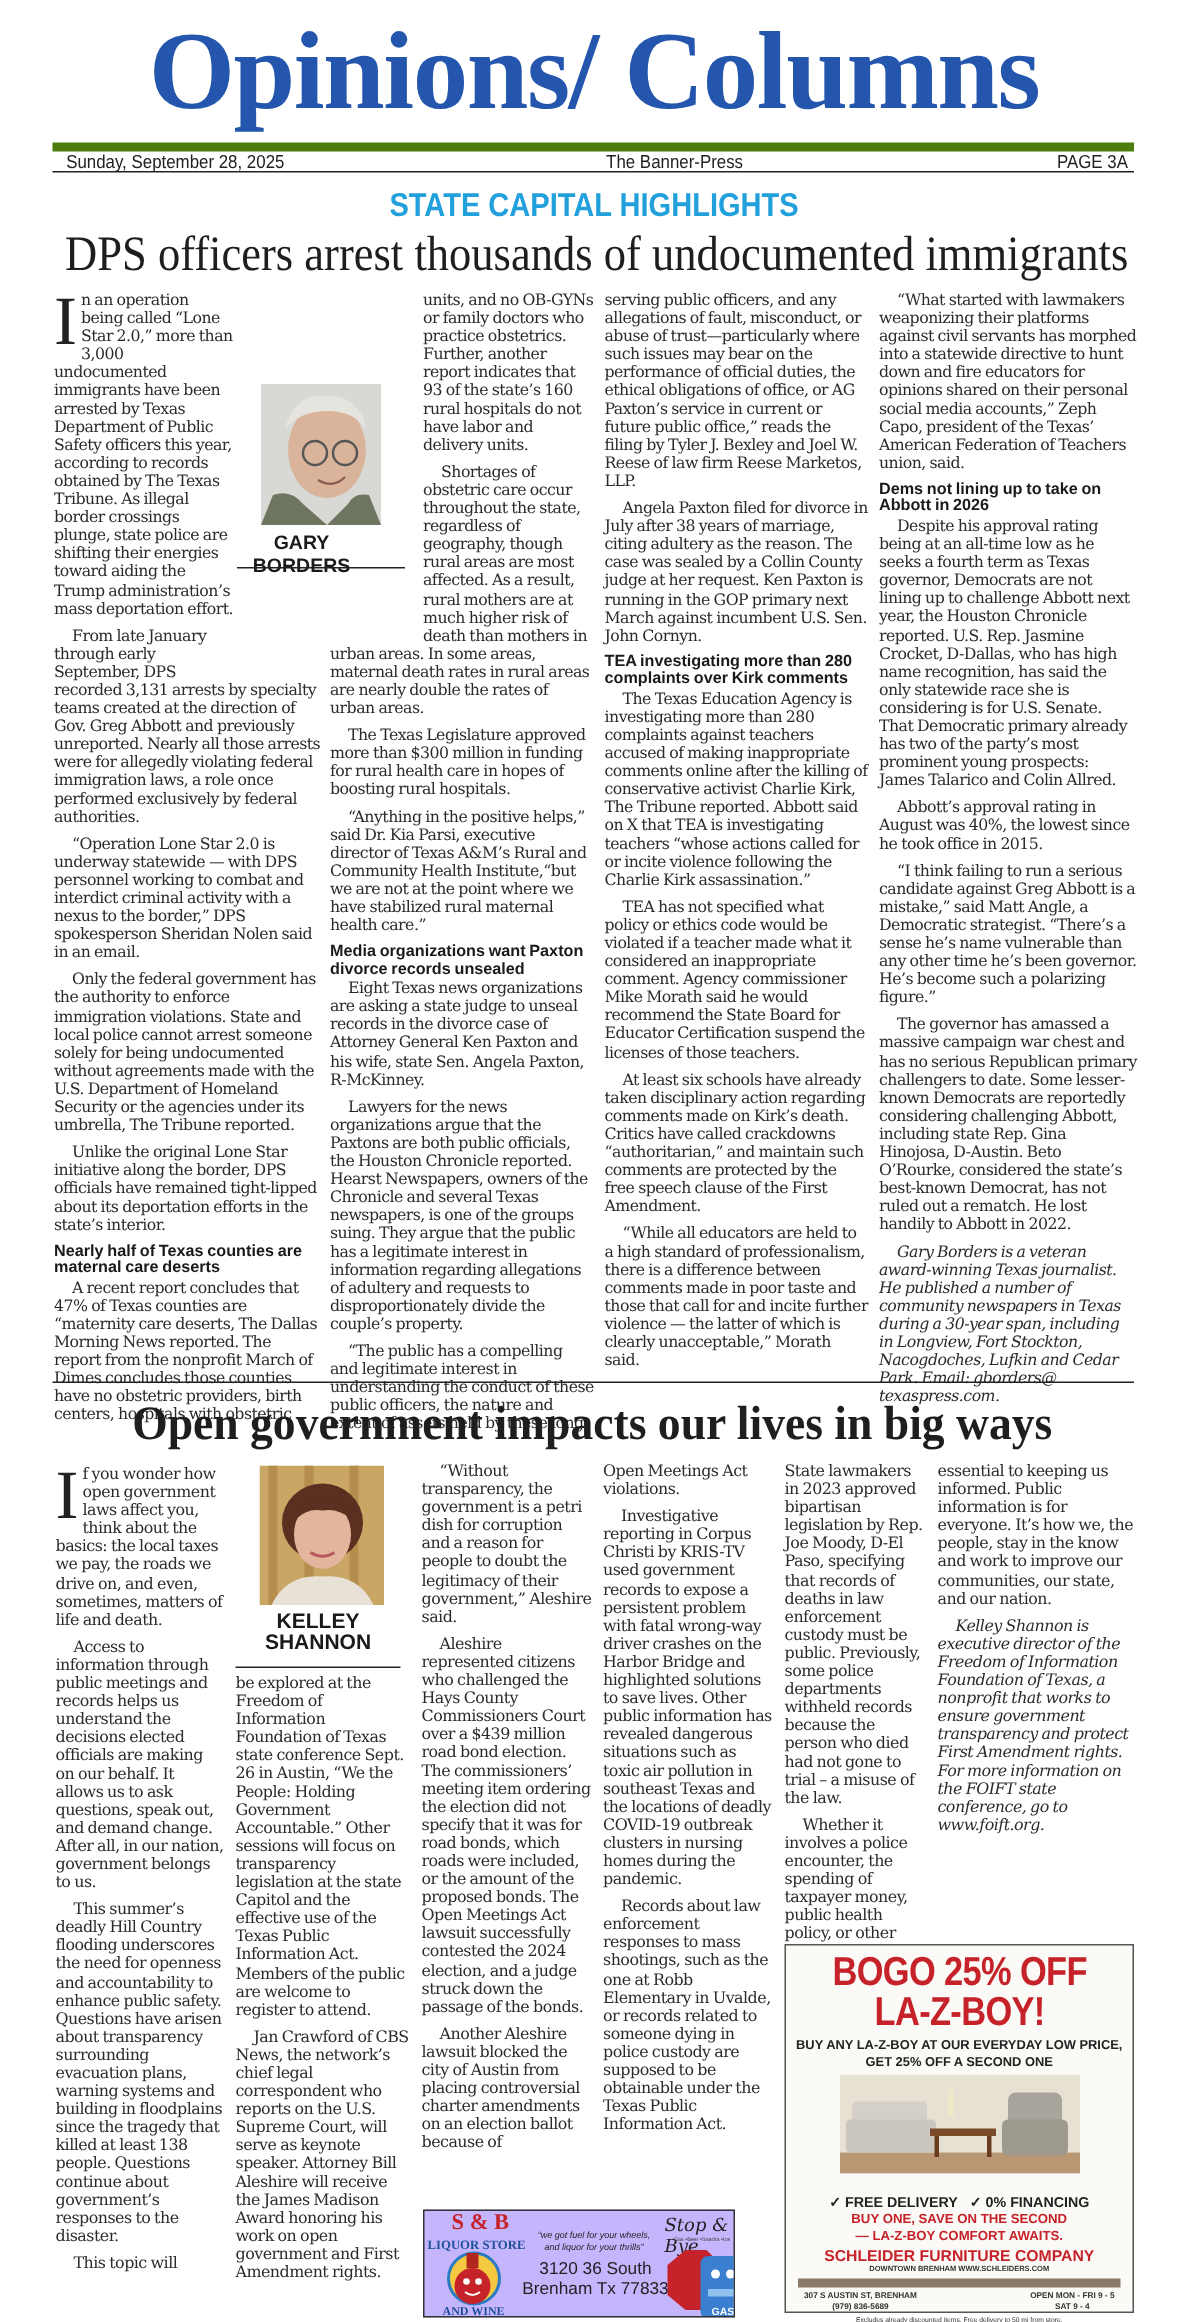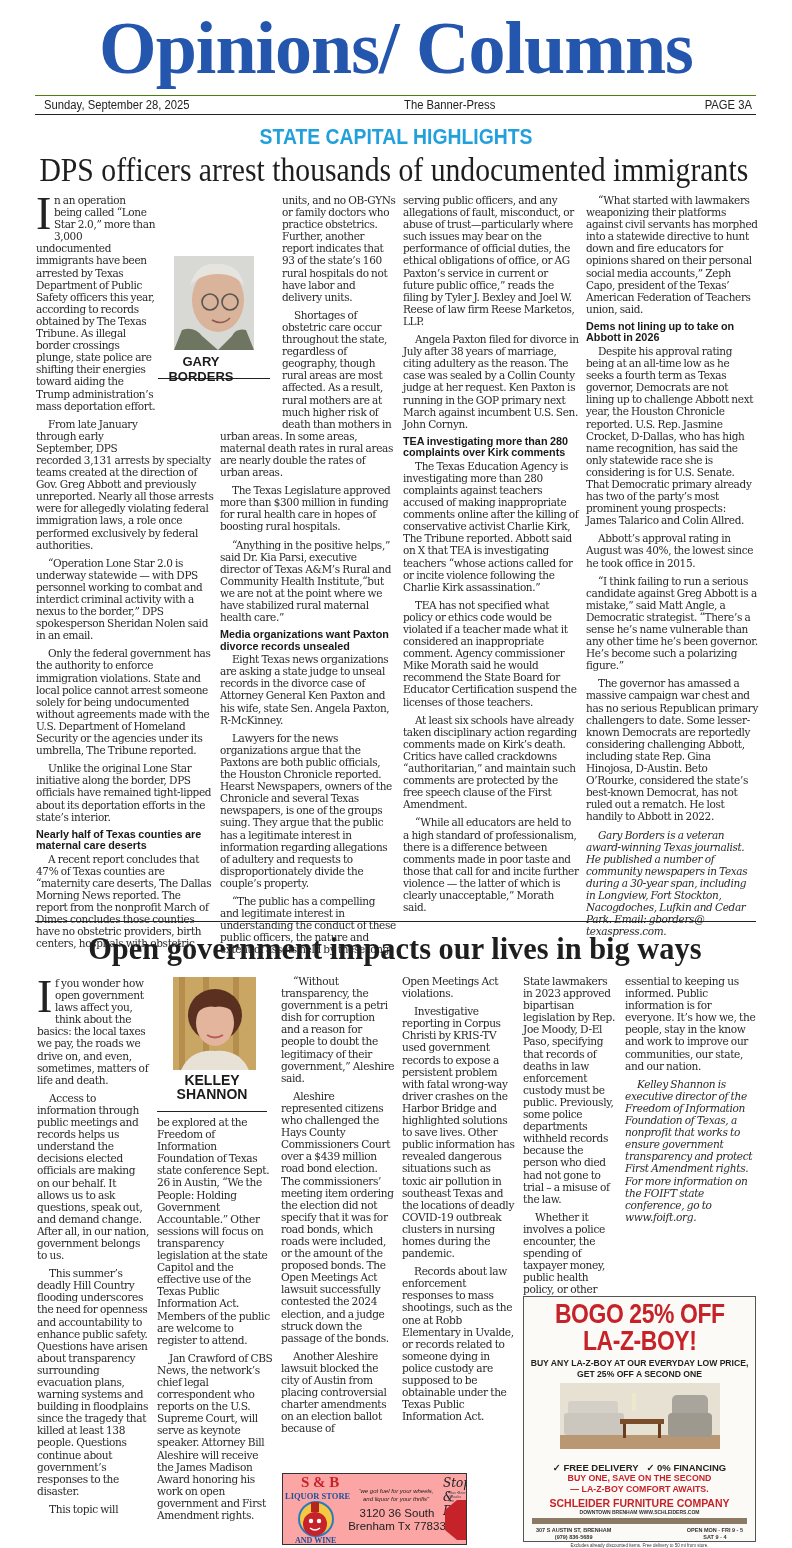--- a/index.html
+++ b/index.html
@@ -4,32 +4,32 @@
 <style>
   * { box-sizing: border-box; margin: 0; padding: 0; }
   html, body { width: 792px; height: 1548px; background: #ffffff; overflow: hidden; }
   body { font-family: "DejaVu Serif", serif; color: #1e1e1e; position: relative; }
 
   .masthead { position: absolute; left: 0; top: 8px; width: 792px; text-align: center;
     font-family: "Liberation Serif", serif; font-weight: bold; font-size: 74px; line-height: 80px;
     color: #2456ad; letter-spacing: -1px; }
 
   .folio { position: absolute; left: 35px; top: 95px; width: 721px; height: 20px;
-    border-top: 1px solid #4d7c0f; border-bottom: 1px solid #222;
+    border-top: 6px solid #4d7c0f; border-bottom: 1px solid #222;
     font-family: "Liberation Sans", sans-serif; font-size: 12.5px; line-height: 18px; color: #222;
     display: flex; justify-content: space-between; align-items: center; padding: 0 1px;
     transform-origin: left; }
   .folio span { transform: scaleX(0.9); display: inline-block; }
 
   .kicker { position: absolute; left: 0; top: 124px; width: 792px; text-align: center;
     font-family: "Liberation Sans", sans-serif; font-weight: bold; font-size: 22px; line-height: 26px;
     color: #22a0dc; letter-spacing: 0; }
   .kicker span { display: inline-block; transform: scaleX(0.88); }
 
-  .headline1 { position: absolute; left: 0; top: 150px; width: 792px; text-align: left;
+  .headline1 { position: absolute; left: 0; top: 150px; width: 792px; text-align: right;
     font-family: "Liberation Serif", serif; font-size: 33px; line-height: 40px; color: #1e1e1e; }
   .headline1 span { display: inline-block; transform: scaleX(0.9); }
 
   .col { position: absolute; font-size: 10.5px; line-height: 12.1px; color: #2a2a2a;
     font-family: "DejaVu Serif", serif; letter-spacing: -0.35px; word-spacing: -0.5px; }
   .col p { text-indent: 12px; margin-bottom: 6px; }
   .col p.noind { text-indent: 0; }
   .col p.tight { margin-bottom: 0; }
   .col h4 { font-family: "Liberation Sans", sans-serif; font-weight: bold; font-size: 10.8px;
     line-height: 11.5px; color: #1a1a1a; margin: 2px 0 1px 0; letter-spacing: 0; }
@@ -53,22 +53,22 @@
   .ad-lazboy .big { color: #c62229; font-weight: bold; font-size: 27px; line-height: 27px; letter-spacing: -0.5px; }
   .ad-lazboy .big span { display: inline-block; transform: scaleX(0.85); }
   .ad-lazboy .sub { font-weight: bold; font-size: 8.6px; line-height: 11px; color: #222; margin-top: 3px; }
   .ad-lazboy .check { font-weight: bold; font-size: 9.5px; color: #222; margin-top: 13px; }
   .ad-lazboy .red { color: #c62229; font-weight: bold; font-size: 8.8px; line-height: 11px; }
   .ad-lazboy .company { color: #c62229; font-weight: bold; font-size: 10.5px; line-height: 12px; margin-top: 2px; }
   .ad-lazboy .tiny { font-size: 4.5px; color: #333; line-height: 6px; }
   .ad-lazboy .bar { height: 6px; background: #8a7a66; margin: 3px 8px; }
   .ad-lazboy .addr-row { display: flex; justify-content: space-between; padding: 0 12px; font-size: 5.5px; font-weight: bold; color: #333; line-height: 7px; }
 
-  .ad-sb { position: absolute; left: 282px; top: 1473px; width: 185px; height: 72px;
-    border: 1px solid #333; background: #fca5a5; overflow: hidden; font-family: "Liberation Sans", sans-serif; }
+  .ad-sb { position: absolute; left: 282px; top: 1473px; width: 208px; height: 72px;
+    border: 1px solid #333; background: #c4b5fd; overflow: hidden; font-family: "Liberation Sans", sans-serif; }
 </style>
 </head>
 <body>
 
 <div class="masthead">Opinions/ Columns</div>
 
 <div class="folio">
   <span>Sunday, September 28, 2025</span>
   <span>The Banner-Press</span>
   <span>PAGE 3A</span>

